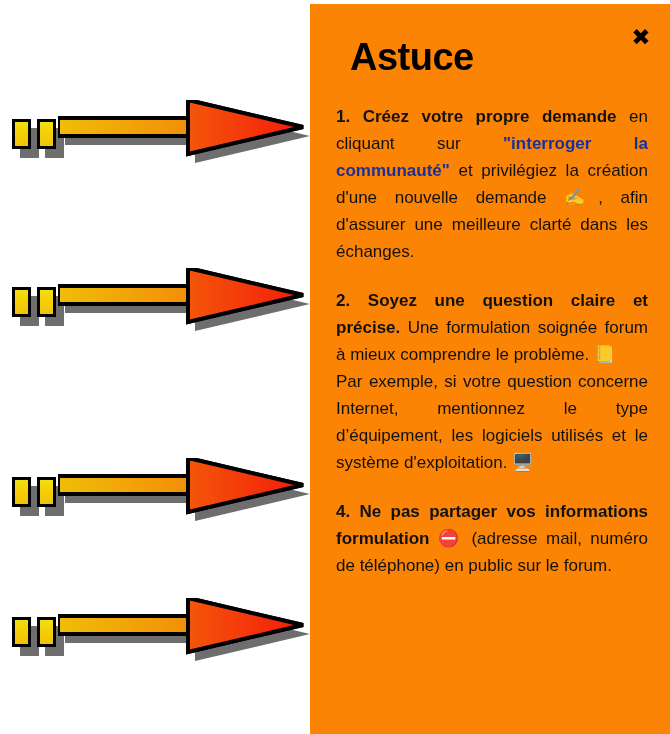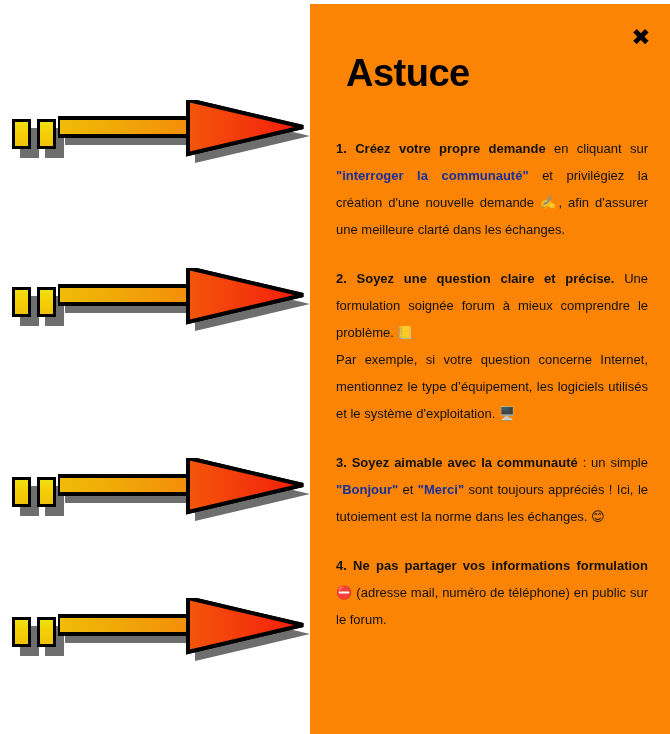--- a/index.html
+++ b/index.html
@@ -72,36 +72,36 @@
     color: #000000;
     font-size: 23px;
     font-weight: bold;
     line-height: 22px;
     text-align: center;
     cursor: pointer;
     font-family: "DejaVu Sans", sans-serif;
     user-select: none;
   }
   #tip-title {
-    margin: 16px;
-    padding: 32px 0 0 20px;
+    margin: 0;
+    padding: 32px 0 0 40px;
     font-size: 38px;
     font-weight: bold;
     color: #000000;
     letter-spacing: -0.5px;
     font-family: "Liberation Sans", sans-serif;
   }
   #tips-list {
     margin: 0;
     padding: 24px 22px 0 26px;
     list-style: none;
   }
   .tip-item {
     color: #111111;
-    font-size: 13px;
+    font-size: 17px;
     line-height: 27px;
     text-align: justify;
     margin-bottom: 22px;
     font-family: "Liberation Sans", sans-serif;
   }
   .tip-item:last-child { margin-bottom: 0; }
   .tip-item b { font-weight: bold; }
   .tip-item .hl {
     color: #17309c;
     font-weight: bold;
@@ -217,18 +217,17 @@
   <div id="close-button">✖</div>
 
   <h1 id="tip-title">Astuce</h1>
 
   <ul id="tips-list">
 
     <li class="tip-item"><b>1.</b> <b>Créez votre propre demande</b><span> en cliquant sur </span><span class="hl">"interroger la communauté"</span><span> et privilégiez la création d'une nouvelle demande </span><span class="emoji">✍️</span><span>, afin d'assurer une meilleure clarté dans les échanges.</span></li>
 
     <li class="tip-item"><b>2.</b> <b>Soyez une question claire et précise.</b><span> Une formulation soignée forum à mieux comprendre le problème. </span><span class="emoji">📒</span><br><span>Par exemple, si votre question concerne Internet, mentionnez le type d’équipement, les logiciels utilisés et le système d'exploitation. </span><span class="emoji">🖥️</span></li>
 
-    <li class="tip-item"><b>3.</b> <b>Soyez aimable avec la communauté</b><span> : un simple </span><span class="hl">"Bonjour"</span><span> et </span><span class="hl">"Merci"</span><span> sont toujours appréciés ! Ici, le tutoiement est la norme dans les échanges. </span><span class="emoji">😊</span></li>
 
     <li class="tip-item"><b>4.</b> <b>Ne pas partager vos informations formulation</b> <span class="emoji">⛔</span><span> (adresse mail, numéro de téléphone) en public sur le forum.</span></li>
 
   </ul>
 </div>
 
 </body></html>

